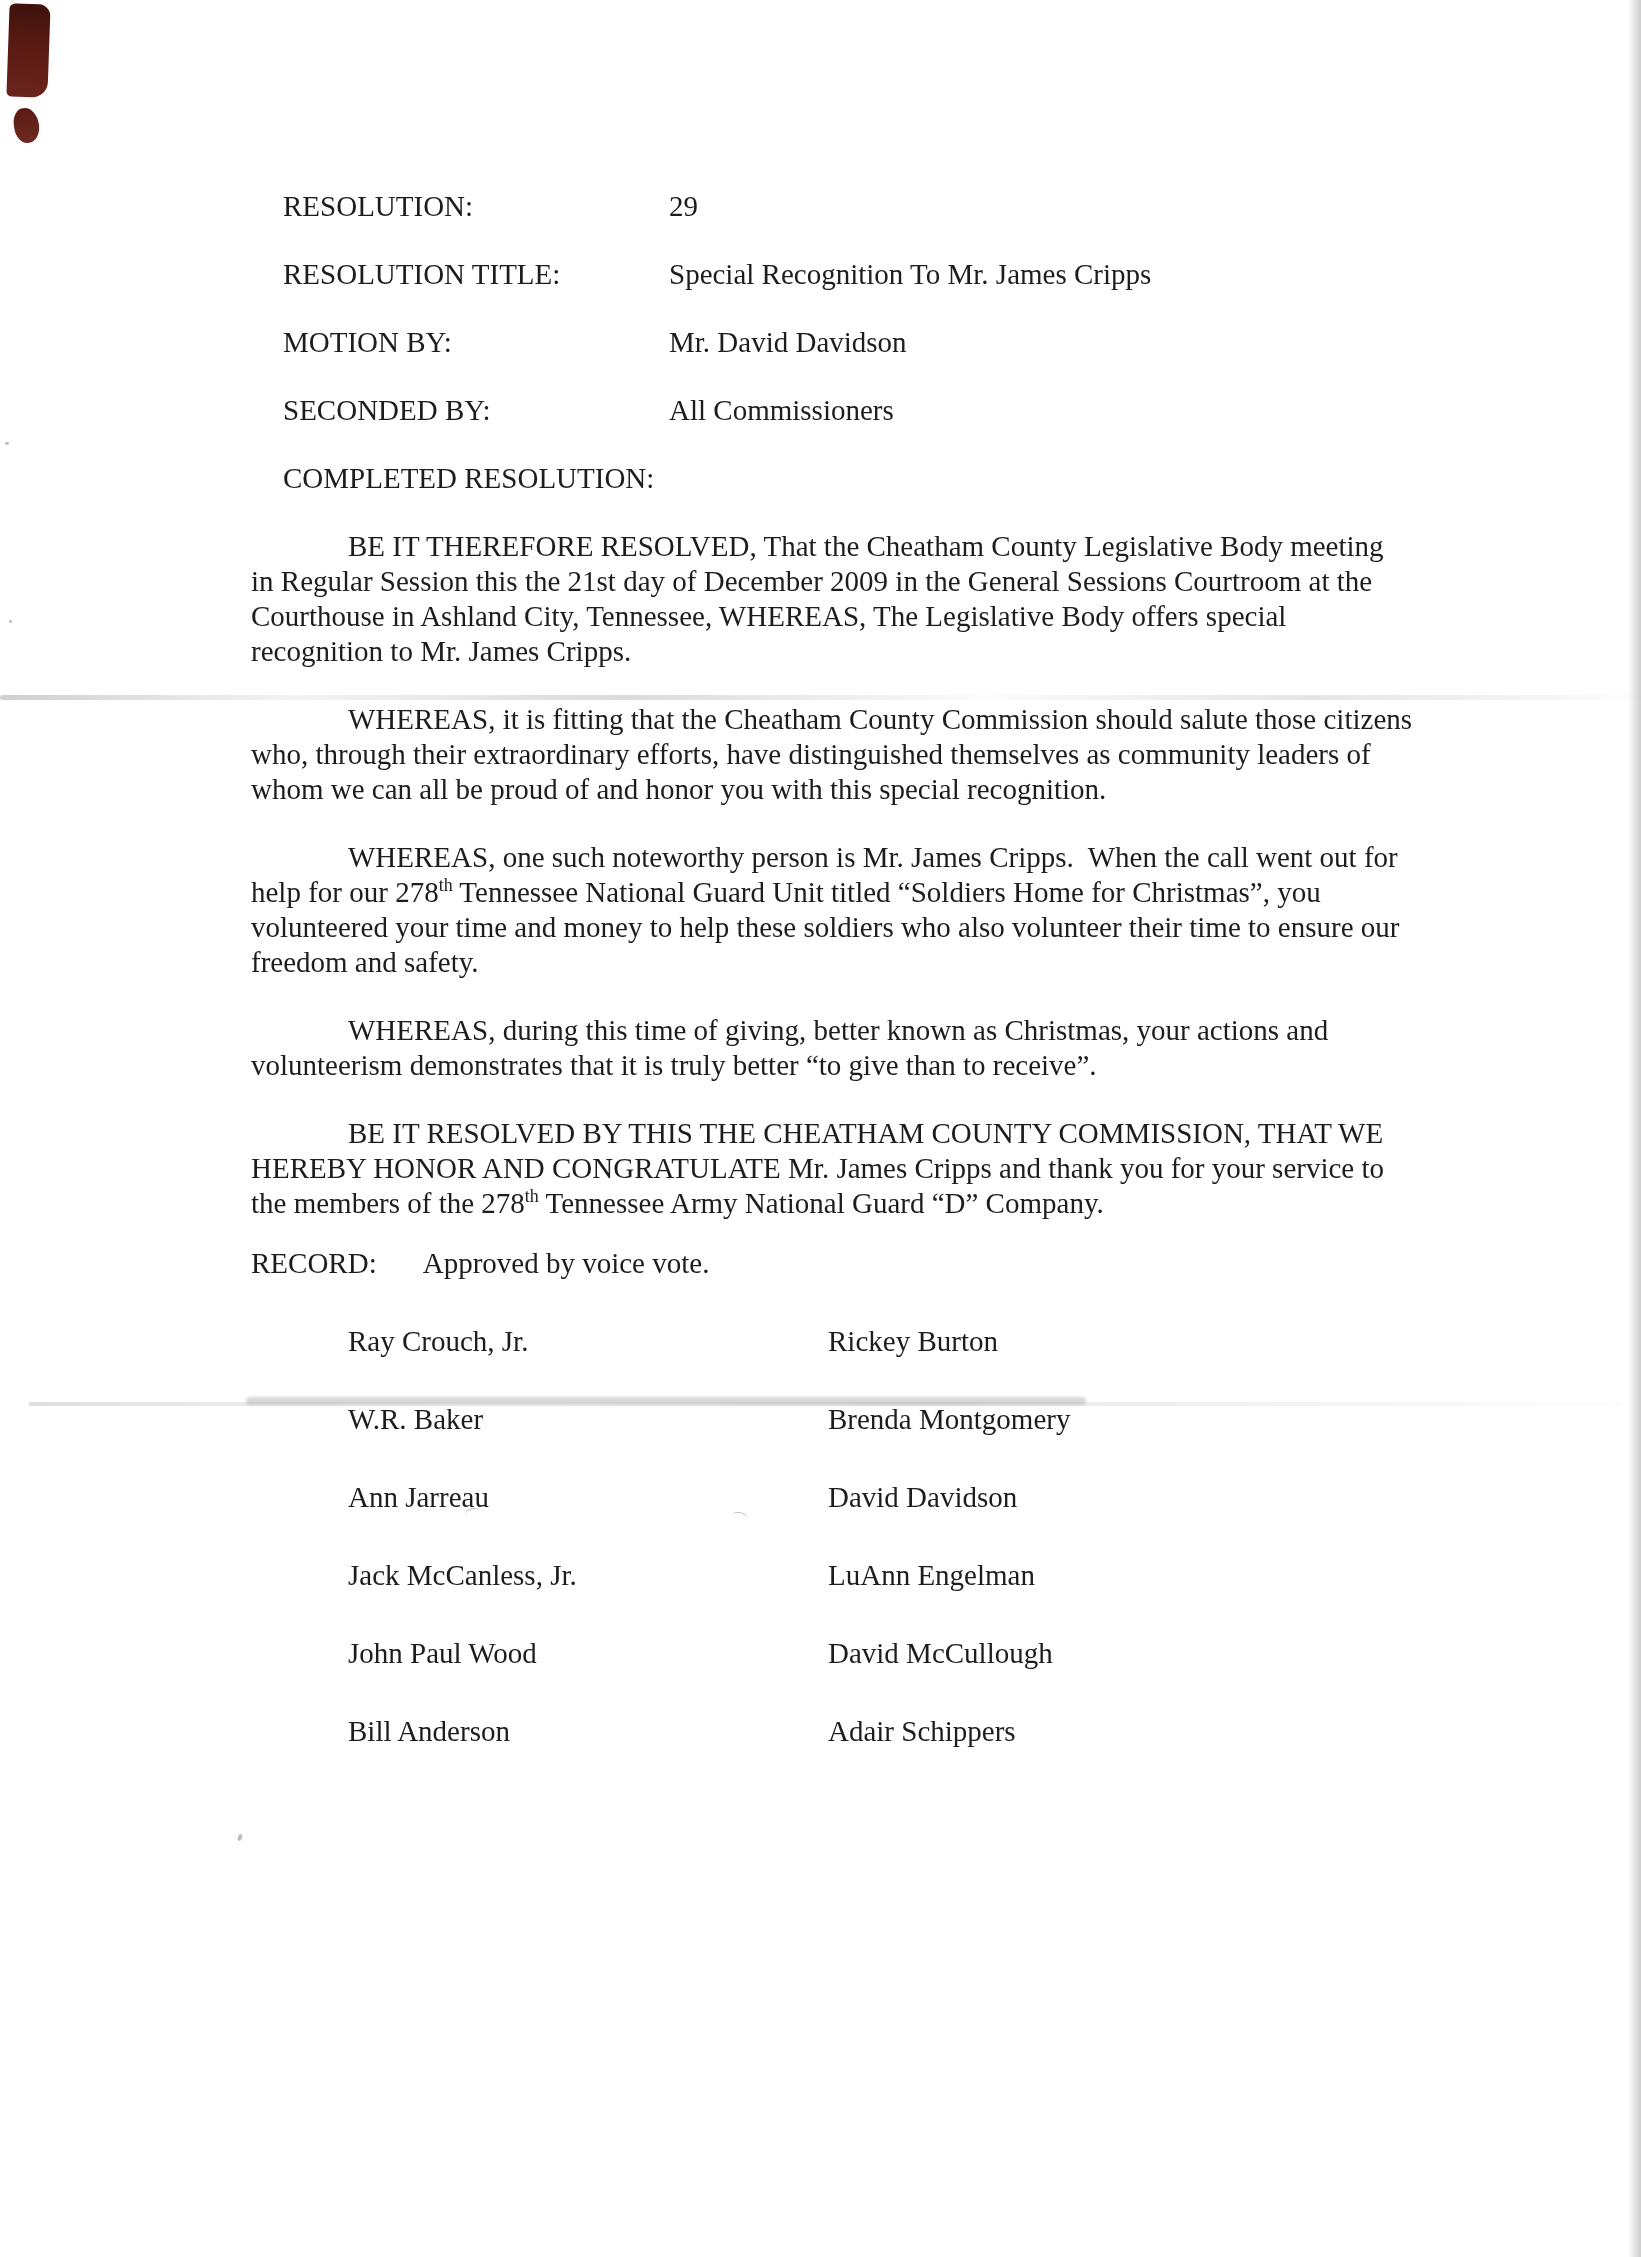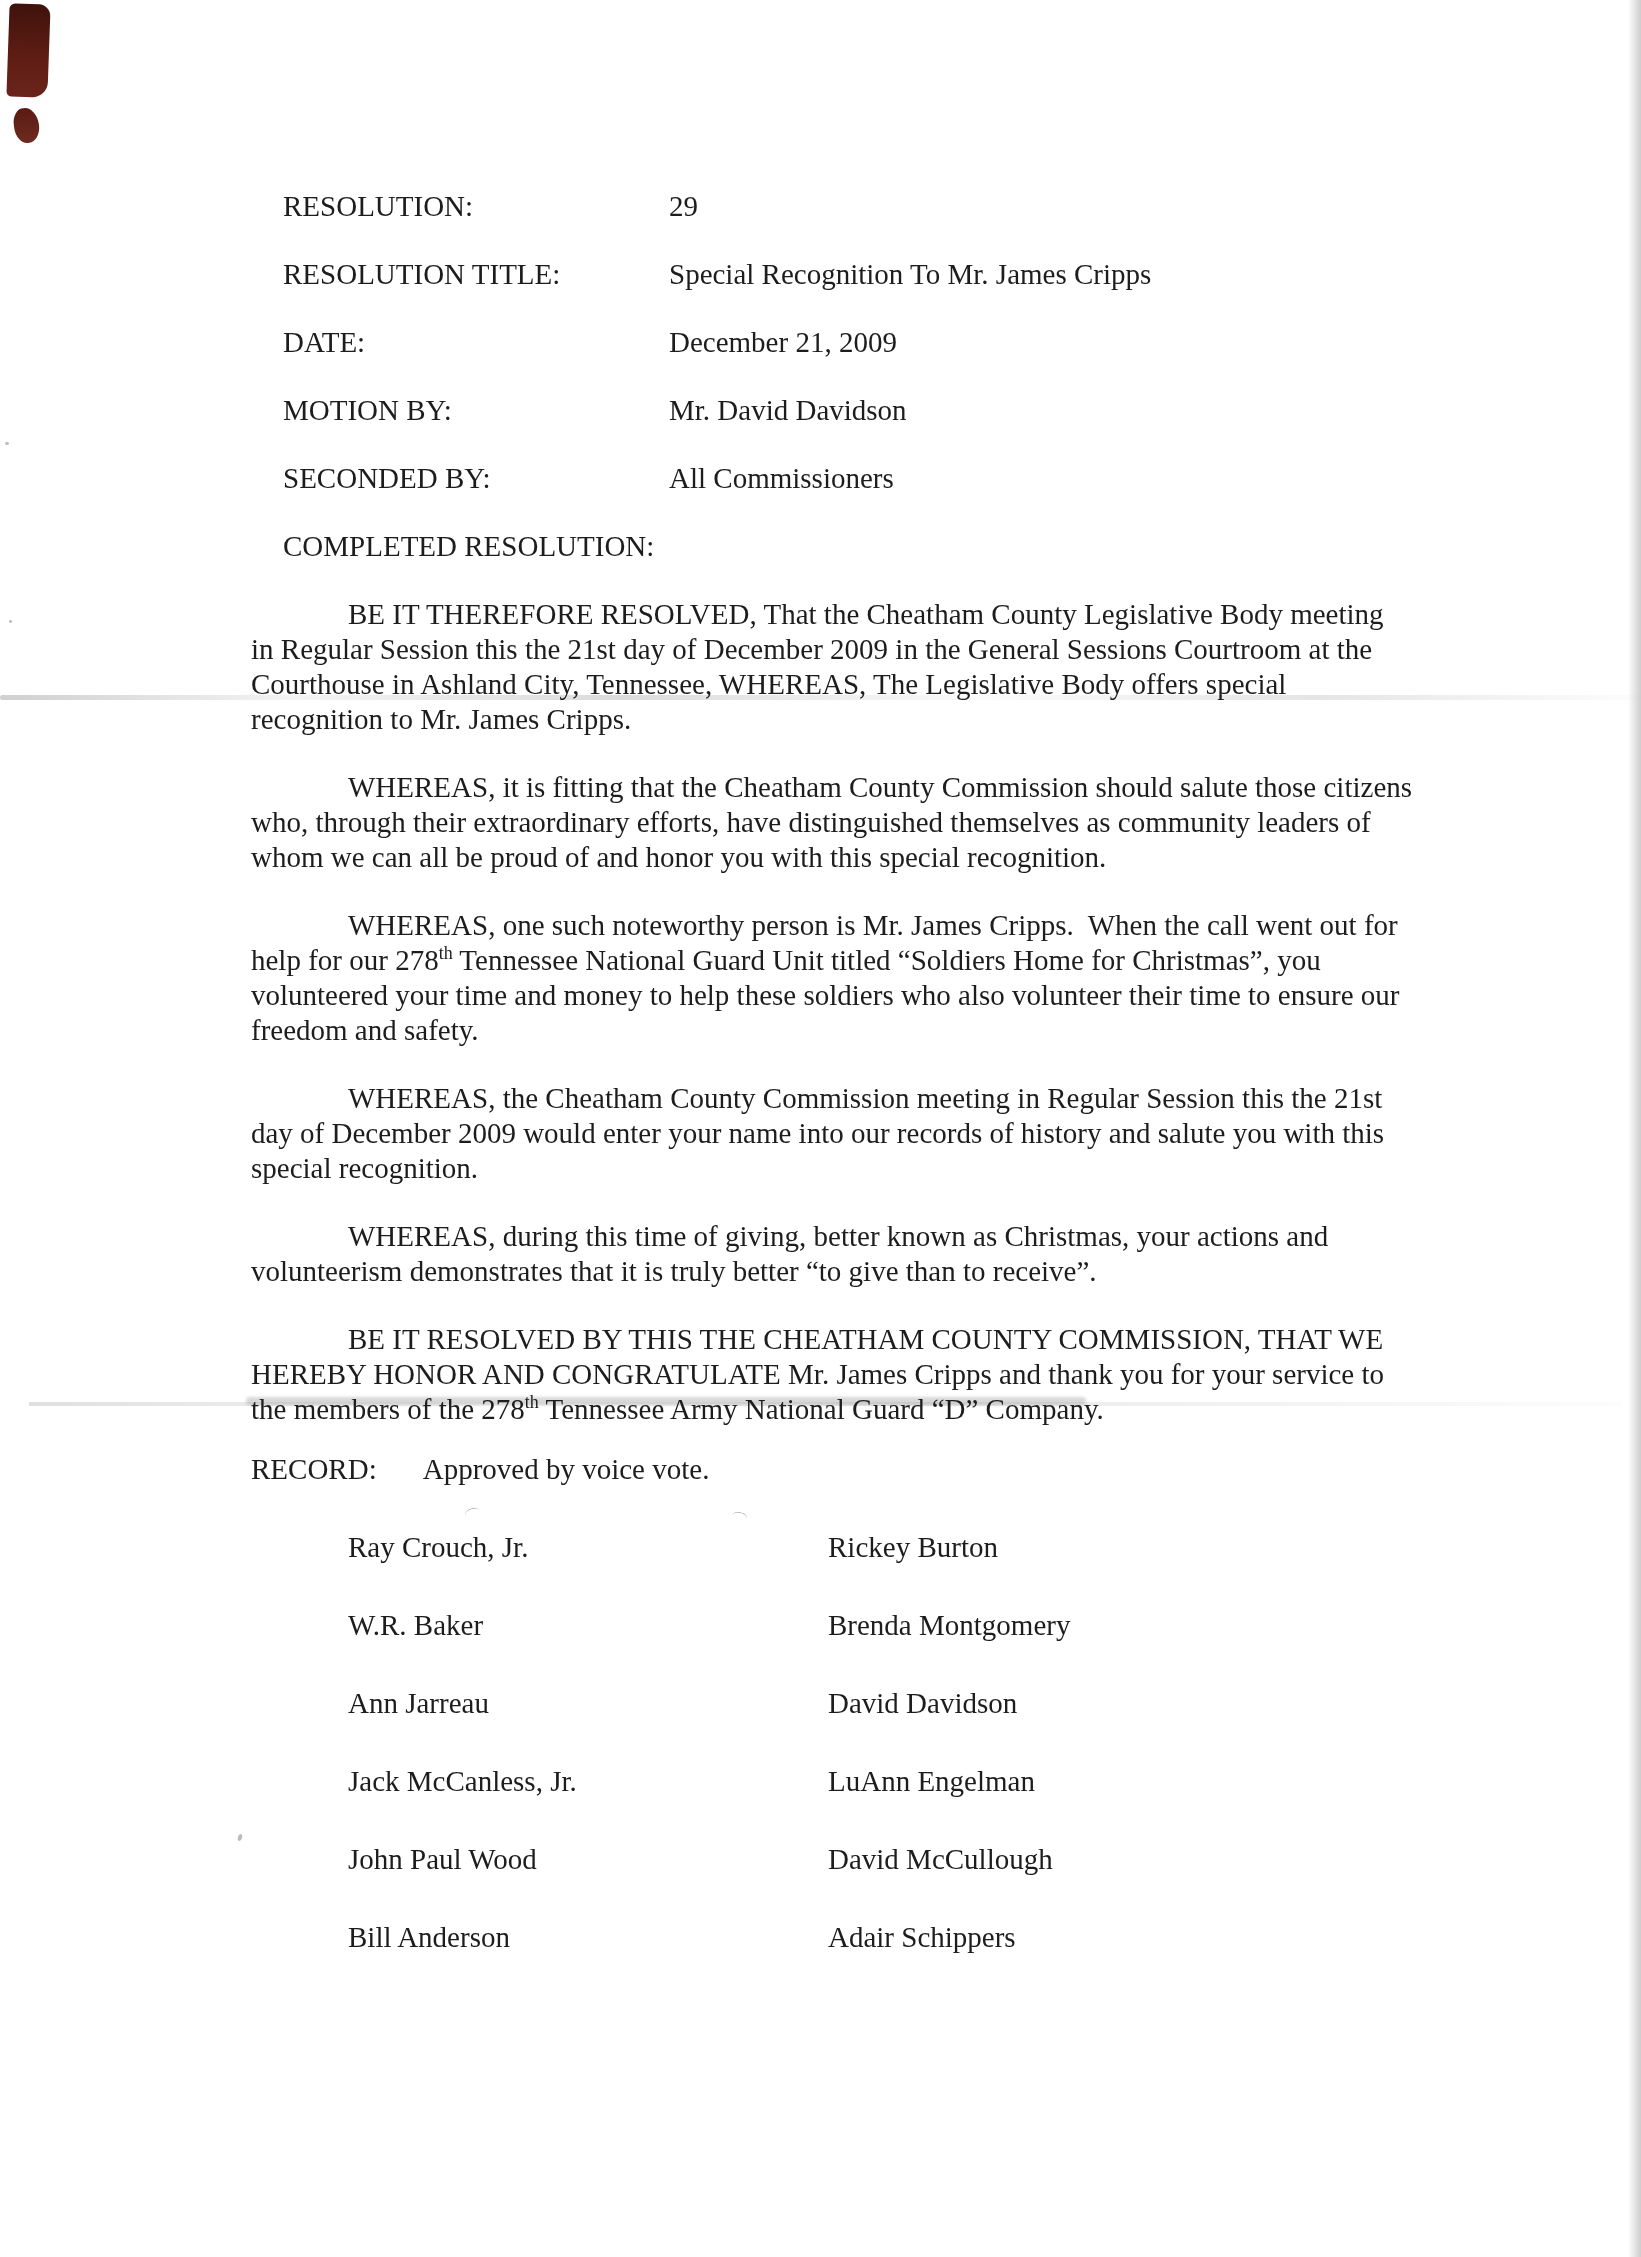--- a/index.html
+++ b/index.html
@@ -107,39 +107,34 @@
 
     <div class="field">
       <span class="field-label">RESOLUTION:</span>
       <span class="field-value">29</span>
     </div>
     <div class="field">
       <span class="field-label">RESOLUTION TITLE:</span>
       <span class="field-value">Special Recognition To Mr. James Cripps</span>
     </div>
     <div class="field">
-      <span class="field-label">DATE:</span>
-      <span class="field-value">December 21, 2009</span>
-    </div>
-    <div class="field">
       <span class="field-label">MOTION BY:</span>
       <span class="field-value">Mr. David Davidson</span>
     </div>
     <div class="field">
       <span class="field-label">SECONDED BY:</span>
       <span class="field-value">All Commissioners</span>
     </div>
     <div class="field">
       <span class="field-label" style="width:auto;flex:none;text-align:center;">COMPLETED RESOLUTION:</span>
     </div>
 
     <p class="para para-first">BE IT THEREFORE RESOLVED, That the Cheatham County Legislative Body meeting in Regular Session this the 21st day of December 2009 in the General Sessions Courtroom at the Courthouse in Ashland City, Tennessee, WHEREAS, The Legislative Body offers special recognition to Mr. James Cripps.</p>
     <p class="para">WHEREAS, it is fitting that the Cheatham County Commission should salute those citizens who, through their extraordinary efforts, have distinguished themselves as community leaders of whom we can all be proud of and honor you with this special recognition.</p>
     <p class="para"><span>WHEREAS, one such noteworthy person is Mr. James Cripps.  When the call went out for help for our 278</span><sup class="ord">th</sup><span> Tennessee National Guard Unit titled “Soldiers Home for Christmas”, you volunteered your time and money to help these soldiers who also volunteer their time to ensure our freedom and safety.</span></p>
-    <p class="para">WHEREAS, the Cheatham County Commission meeting in Regular Session this the 21st day of December 2009 would enter your name into our records of history and salute you with this special recognition.</p>
     <p class="para">WHEREAS, during this time of giving, better known as Christmas, your actions and volunteerism demonstrates that it is truly better “to give than to receive”.</p>
     <p class="para"><span>BE IT RESOLVED BY THIS THE CHEATHAM COUNTY COMMISSION, THAT WE HEREBY HONOR AND CONGRATULATE Mr. James Cripps and thank you for your service to the members of the 278</span><sup class="ord">th</sup><span> Tennessee Army National Guard “D” Company.</span></p>
 
     <div class="record">
       <span>RECORD:</span><span class="record-value">Approved by voice vote.</span>
     </div>
 
     <div class="names">
       <div class="name-row">
         <span class="name-left">Ray Crouch, Jr.</span>

